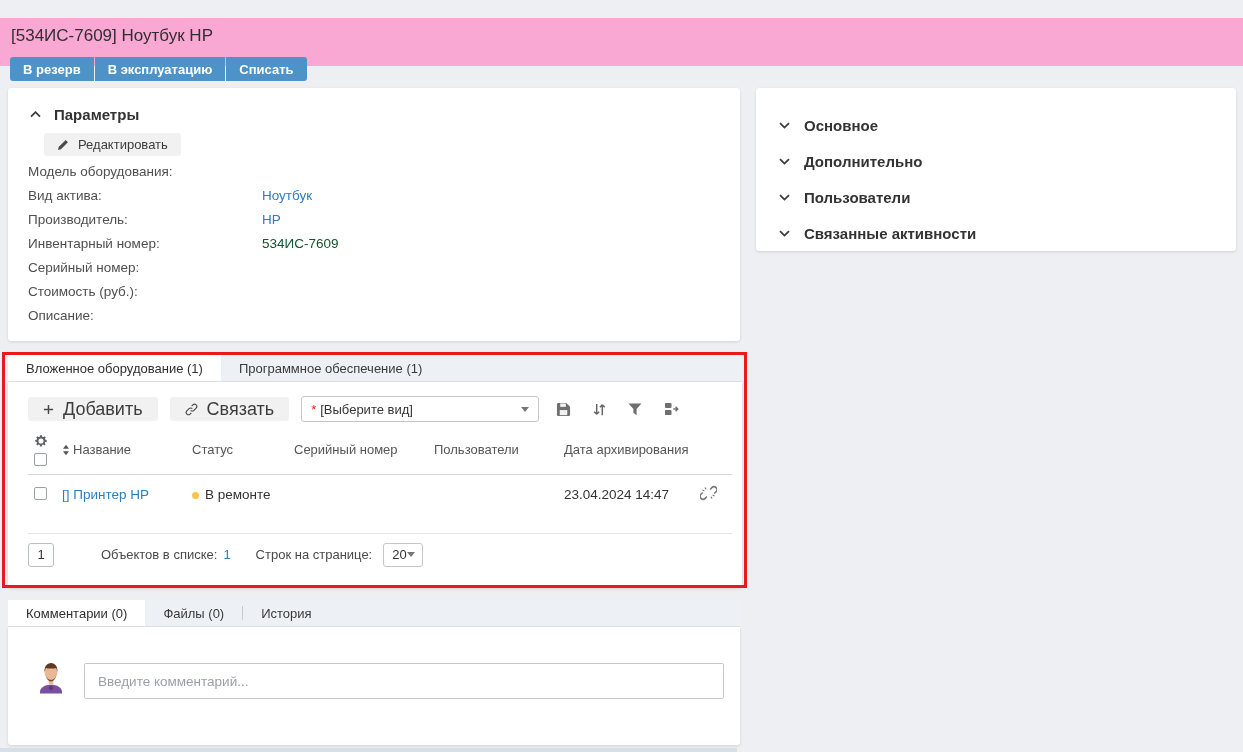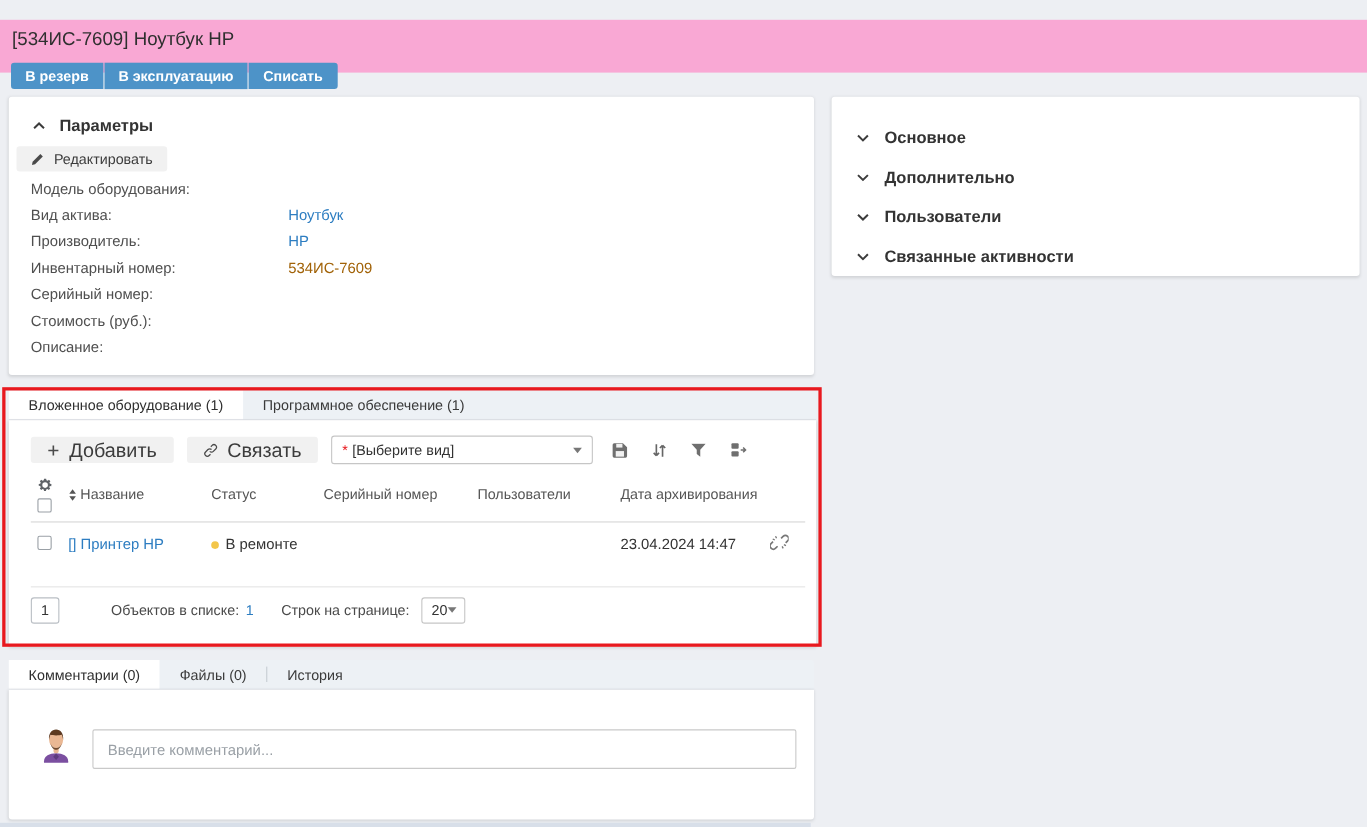--- a/index.html
+++ b/index.html
@@ -25,28 +25,28 @@
   }
   .action-btn.first { border-radius:3px 0 0 3px; }
   .action-btn.last  { border-radius:0 3px 3px 0; }
 
   
   .card { position:absolute; background:#fff; border-radius:3px; box-shadow:0 1px 3px rgba(0,0,0,.12); }
   .card-params { left:8px; top:88px; width:732px; height:253px; }
   .params-header { position:absolute; left:22px; top:18px; display:flex; align-items:center; gap:13px; cursor:pointer; }
   .params-title { font-size:15px; font-weight:bold; color:#333; }
   .edit-btn {
-    position:absolute; left:7px; top:45px; display:inline-flex; align-items:center; gap:9px;
+    position:absolute; left:36px; top:45px; display:inline-flex; align-items:center; gap:9px;
     background:#f1f1f1; border:none; border-radius:3px; height:23px; padding:0 13px;
     font-family:inherit; font-size:13px; color:#3c3c3c; cursor:pointer;
   }
   .fields { position:absolute; left:20px; top:76px; right:20px; }
   .field-row { display:flex; height:24px; align-items:flex-start; font-size:13.5px; }
   .f-label { width:234px; color:#4f4f4f; }
-  .f-value { color:#a16207; }
+  .f-value { color:#14532d; }
   .f-value.link { color:#2d7dc1; cursor:pointer; }
 
   
   .card-right { left:756px; top:88px; width:480px; height:163px; padding-top:19px; }
   .section-row { height:36px; display:flex; align-items:center; gap:14px; padding-left:23px; cursor:pointer; }
   .section-label { font-size:15px; font-weight:bold; color:#333; }
 
   
   .tabstrip { position:absolute; height:27px; background:#edf1f5; border-bottom:1px solid #dfe3e8;
               border-radius:3px 3px 0 0; display:flex; align-items:stretch; }

